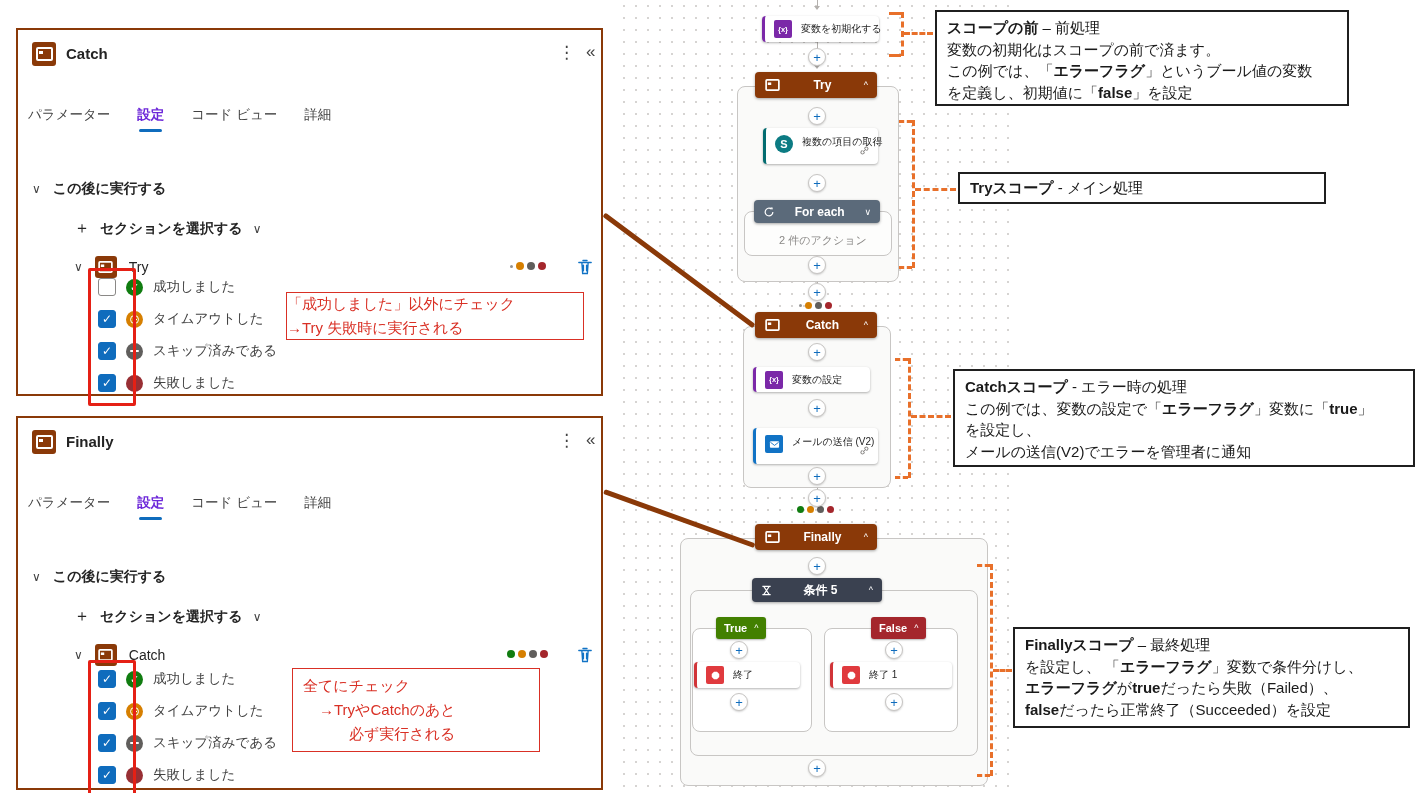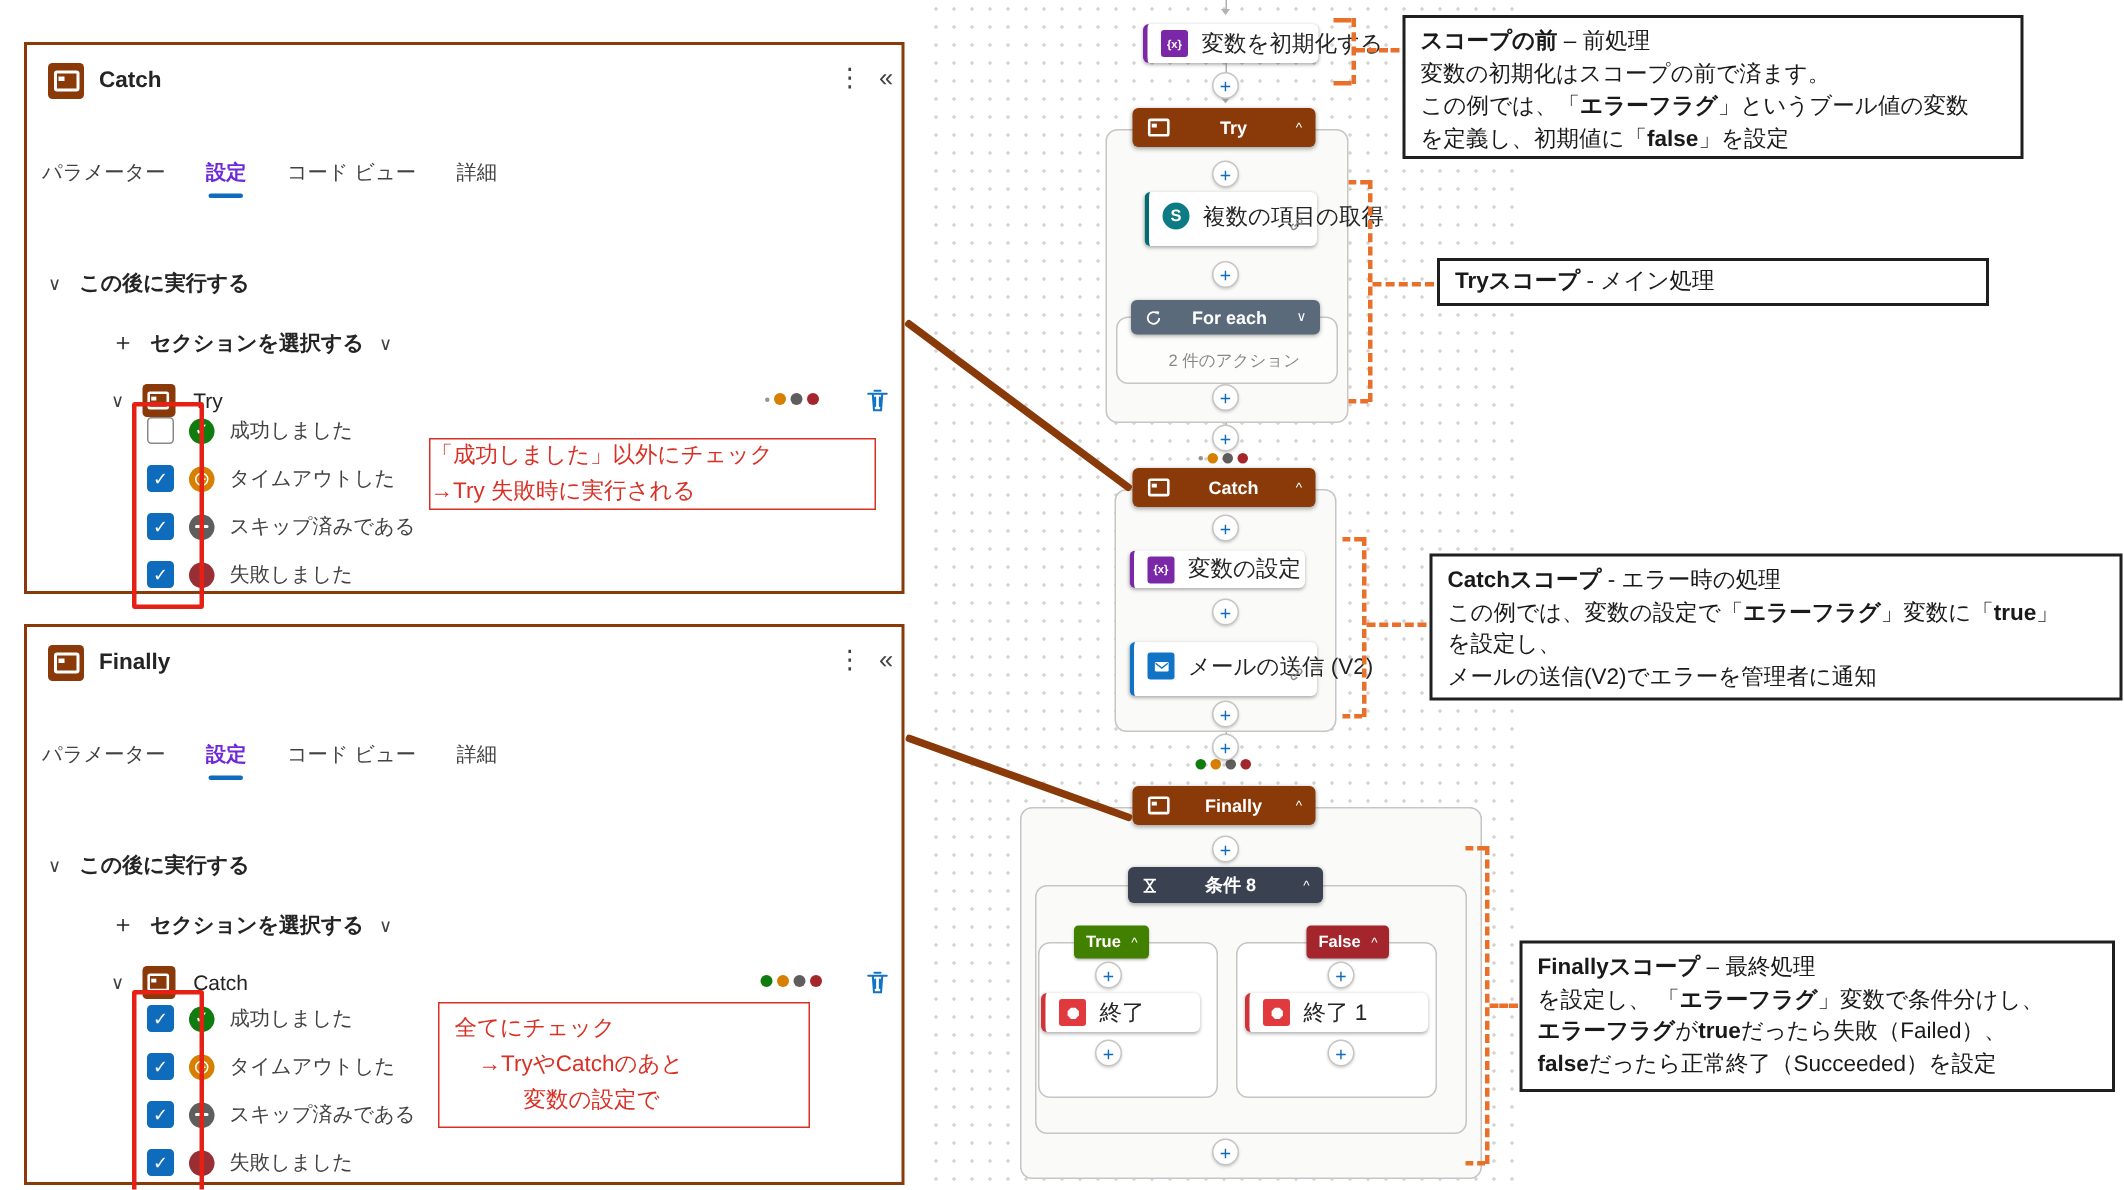--- a/index.html
+++ b/index.html
@@ -57,21 +57,21 @@
   .scopehdr{position:absolute;height:26px;box-sizing:border-box;border-radius:4px;display:flex;align-items:center;color:#fff;
     font-size:12px;font-weight:700;box-shadow:0 1px 3px rgba(0,0,0,.35);z-index:2;padding:0 9px;cursor:pointer}
   .scopehdr .shlabel{flex:1;text-align:center}
   .scopehdr .hchev{font-size:9px;font-weight:400}
   .bhdr{position:absolute;height:22px;border-radius:3px;color:#fff;font-weight:700;font-size:11px;display:flex;align-items:center;gap:7px;
     padding:0 8px;z-index:2;box-shadow:0 1px 2px rgba(0,0,0,.3);cursor:pointer}
   .bhdr .hchev{font-size:9px;font-weight:400}
   .card{position:absolute;background:#fff;border-radius:4px;box-shadow:0 1px 2.5px rgba(0,0,0,.3);display:flex;align-items:center;
     padding-left:9px;gap:9px;z-index:2;box-sizing:border-box;cursor:pointer}
   .card.acc{border-left:3px solid transparent}
-  .card .clabel{font-size:15px;color:#242424;white-space:nowrap}
+  .card .clabel{font-size:10px;color:#242424;white-space:nowrap}
   .card.tall{align-items:flex-start;padding-top:7px}
   .tile{width:18px;height:18px;border-radius:2px;display:flex;align-items:center;justify-content:center;flex:none;color:#fff;font-weight:700}
   .linkic{position:absolute;right:8px;bottom:4px}
   .plus{position:absolute;width:18px;height:18px;box-sizing:border-box;border-radius:50%;background:#fff;border:1px solid #c7c5c3;color:#0f6cbd;
     font-size:13px;line-height:15px;text-align:center;z-index:3;box-shadow:0 1px 2px rgba(0,0,0,.18);padding:0;cursor:pointer;font-family:inherit}
   .conn{position:absolute;width:1px;background:#b3b0ad;z-index:1}
   .conn.arr::after{content:'';position:absolute;left:-3px;bottom:-4px;width:0;height:0;border:3.5px solid transparent;border-top:4.5px solid #b3b0ad}
   .fdots{position:absolute;display:flex;gap:3px;align-items:center;z-index:2}
   .fdot{width:7px;height:7px;border-radius:50%}
   .fdot.sm{width:3px;height:3px}
@@ -203,21 +203,21 @@
   <span class="sg small"></span>
   <span class="shlabel">Finally</span>
   <span class="hchev">^</span>
 </div>
 <div class="scopehdr" style="left:752px;top:578px;width:130px;height:24px;background:#3a4150">
   <span style="display:flex">
     <svg viewBox="0 0 12 12" width="11" height="11">
         <path d="M1.5 1.5h9M1.5 10.5h9M3 1.5l6 9M9 1.5l-6 9" stroke="#fff" stroke-width="1.2" fill="none"></path>
       </svg>
   </span>
-  <span class="shlabel">条件 8</span>
+  <span class="shlabel">条件 5</span>
   <span class="hchev">^</span>
 </div>
 <div class="bhdr" style="left:716px;top:617px;background:#428000">
   <span>True</span>
   <span class="hchev">^</span>
 </div>
 <div class="bhdr" style="left:871px;top:617px;background:#a4262c">
   <span>False</span>
   <span class="hchev">^</span>
 </div>
@@ -410,21 +410,21 @@
       </span>
     <span class="sic failed">
         <span class="glyph">!</span>
       </span>
     <span class="clabel13">失敗しました</span>
   </div>
   <div class="red-rect" style="left:70px;top:242px;width:42px;height:136px"></div>
   <div class="red-note note-indent" style="left:274px;top:250px;width:246px;height:82px;display:flex;flex-direction:column;justify-content:center">
       <div class="ln">全てにチェック</div>
       <div class="ln">→TryやCatchのあと</div>
-      <div class="ln">変数の設定で</div>
+      <div class="ln">必ず実行される</div>
     </div>
 </div>
 
 <div class="brown-line" style="left:604px;top:212px;width:187px;transform:rotate(36.7deg)"></div>
 <div class="brown-line" style="left:604px;top:489px;width:160px;transform:rotate(19.8deg)"></div>
 
 <div class="brk brk-v" style="left:901px;top:12px;height:44px"></div>
 <div class="brk brk-h" style="left:889px;top:12px;width:12px"></div>
 <div class="brk brk-h" style="left:889px;top:54px;width:12px"></div>
 <div class="brk brk-h" style="left:904px;top:32px;width:29px"></div>

